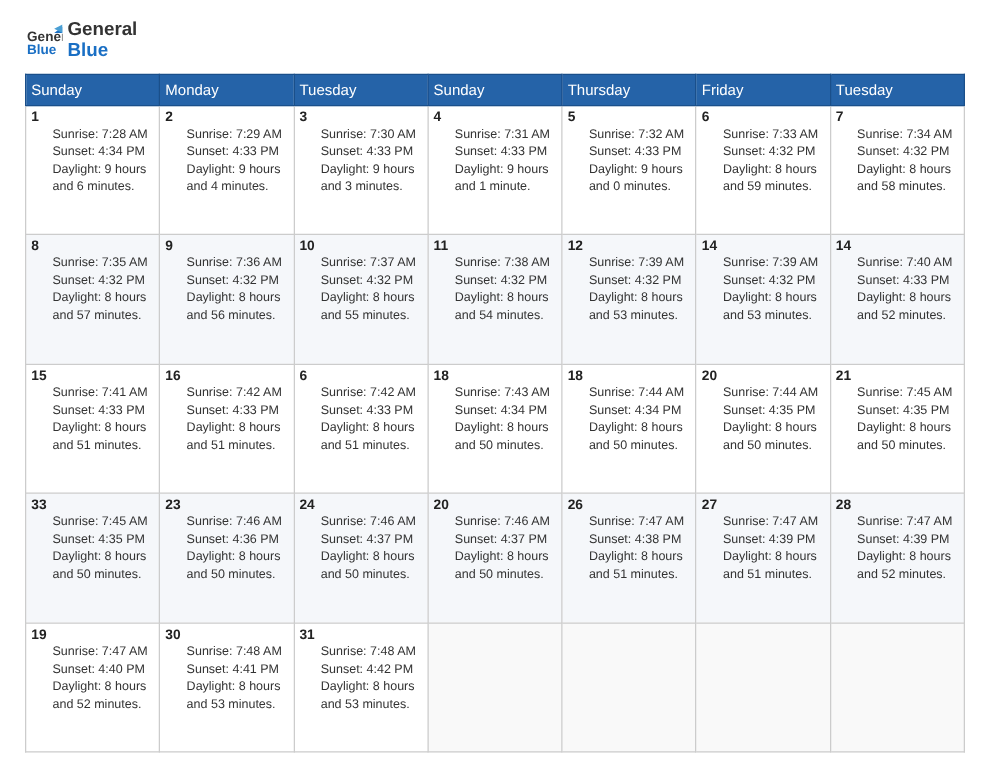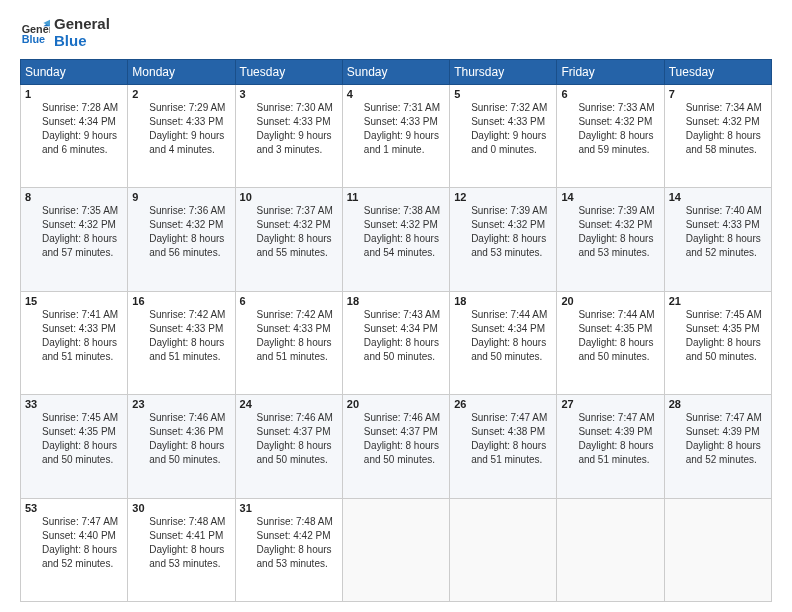--- a/index.html
+++ b/index.html
@@ -250,21 +250,21 @@
             <span class="day-num">27</span>
             <div class="day-info">Sunrise: 7:47 AM<br>Sunset: 4:39 PM<br>Daylight: 8 hours and 51 minutes.</div>
           </td>
           <td>
             <span class="day-num">28</span>
             <div class="day-info">Sunrise: 7:47 AM<br>Sunset: 4:39 PM<br>Daylight: 8 hours and 52 minutes.</div>
           </td>
         </tr>
         <tr>
           <td>
-            <span class="day-num">53</span>
+            <span class="day-num">19</span>
             <div class="day-info">Sunrise: 7:47 AM<br>Sunset: 4:40 PM<br>Daylight: 8 hours and 52 minutes.</div>
           </td>
           <td>
             <span class="day-num">30</span>
             <div class="day-info">Sunrise: 7:48 AM<br>Sunset: 4:41 PM<br>Daylight: 8 hours and 53 minutes.</div>
           </td>
           <td>
             <span class="day-num">31</span>
             <div class="day-info">Sunrise: 7:48 AM<br>Sunset: 4:42 PM<br>Daylight: 8 hours and 53 minutes.</div>
           </td>

